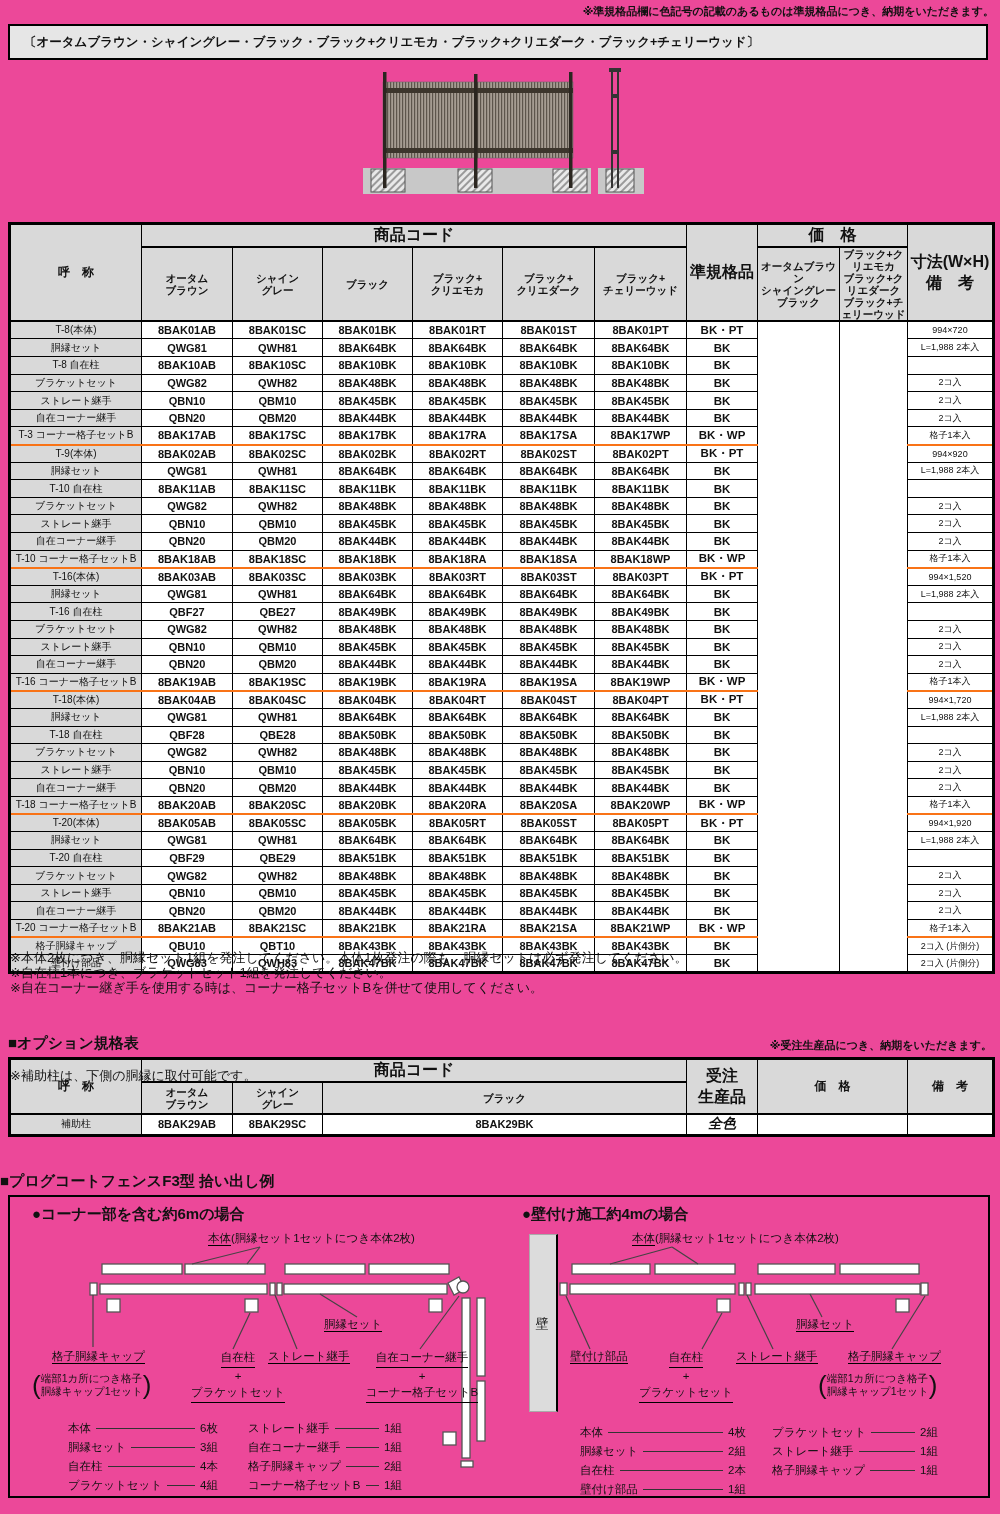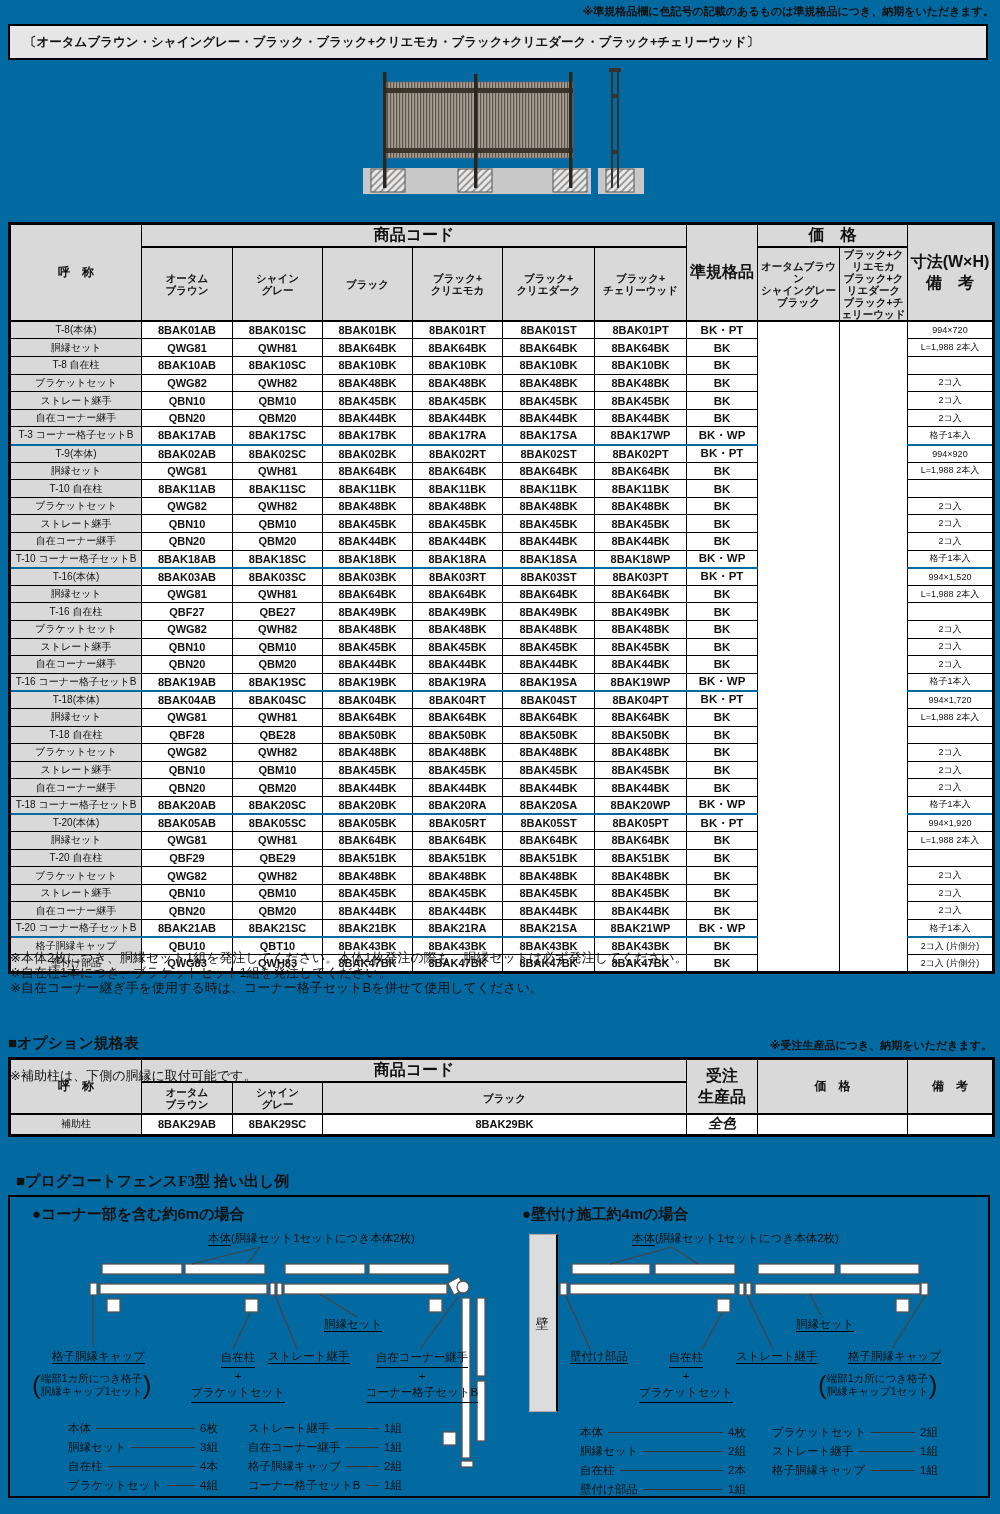--- a/index.html
+++ b/index.html
@@ -1,16 +1,16 @@
 <!DOCTYPE html>
 <html><head>
 <meta charset="utf-8">
 <style>
   html,body{margin:0;padding:0;background:#fff;}
-  .page{position:relative;width:1000px;height:1514px;background:#0369a1;overflow:hidden;
+  .page{position:relative;width:1000px;height:1514px;background:#ec4899;overflow:hidden;
         font-family:"Liberation Sans","DejaVu Sans",sans-serif;color:#111;}
   .abs{position:absolute;}
 
   
   .top-note{top:4px;right:6px;font-size:11px;font-weight:bold;}
   .title-bar{top:24px;left:8px;width:980px;height:36px;border:2.5px solid #000;background:#e6e6e6;
              display:flex;align-items:center;padding-left:10px;box-sizing:border-box;}
   .title-main{font-size:23px;font-weight:bold;letter-spacing:1px;}
   .title-variants{font-size:12.5px;font-weight:bold;margin-left:4px;}
 
@@ -24,21 +24,21 @@
   thead tr.h1 th{height:20px;font-size:16px;}
   thead tr.h2 th{height:47px;font-size:10.5px;line-height:1.15;}
   thead th.small{font-size:8px;line-height:1.25;}
   thead tr th{border-bottom-width:2px;}
   tbody th.lbl{background:#d9d9d9;font-weight:normal;font-size:10px;}
   tbody td{background:#fff;}
   tbody td.code{font-weight:bold;font-size:11px;}
   tbody td.std{font-weight:bold;font-size:11.5px;}
   tbody td.note{font-size:9px;}
   tbody tr{height:17.6px;}
-  tbody tr.grp th,tbody tr.grp td{border-top:2px solid #0369a1;}
+  tbody tr.grp th,tbody tr.grp td{border-top:2px solid #f97316;}
   td.pcol{background:#fff;}
   .opt-wrap thead tr.h1 th{height:16px;}
   .opt-wrap thead tr.h2 th{height:30px;}
   .opt-wrap tbody tr{height:21px;}
   .opt-wrap tbody td.std{font-size:14px;font-style:italic;}
 
   .notes{font-size:13px;line-height:15px;}
   .sec-head{font-size:15px;font-weight:bold;}
   .side-note{font-size:11px;font-weight:bold;}
 
@@ -601,21 +601,21 @@
             <td class="code">8BAK29BK</td>
             <td class="std">全色</td>
             <td class="pcol"></td>
             <td class="note"></td>
           </tr>
         </tbody>
       </table>
   </div>
   <div class="abs notes" style="top:1068px;left:10px;">※補助柱は、下側の胴縁に取付可能です。</div>
 
-  <div class="abs sec-head" style="top:1172px;left:16px;font-family:Liberation Serif, serif;">■プログコートフェンスF3型 拾い出し例</div>
+  <div class="abs sec-head" style="top:1172px;left:0;">■プログコートフェンスF3型 拾い出し例</div>
 
   <div class="abs pickup-box">
 
     <div class="abs pk-title" style="top:8px;left:22px;">●コーナー部を含む約6mの場合</div>
     <div class="abs pk-title" style="top:8px;left:512px;">●壁付け施工約4mの場合</div>
 
     <div class="abs wall-strip" style="top:37px;left:519px;width:26px;height:176px;"></div>
     <div class="abs wall-label" style="top:118px;left:519px;width:26px;">壁</div>
 
     <svg class="abs" style="top:0;left:0;" width="974" height="295">

